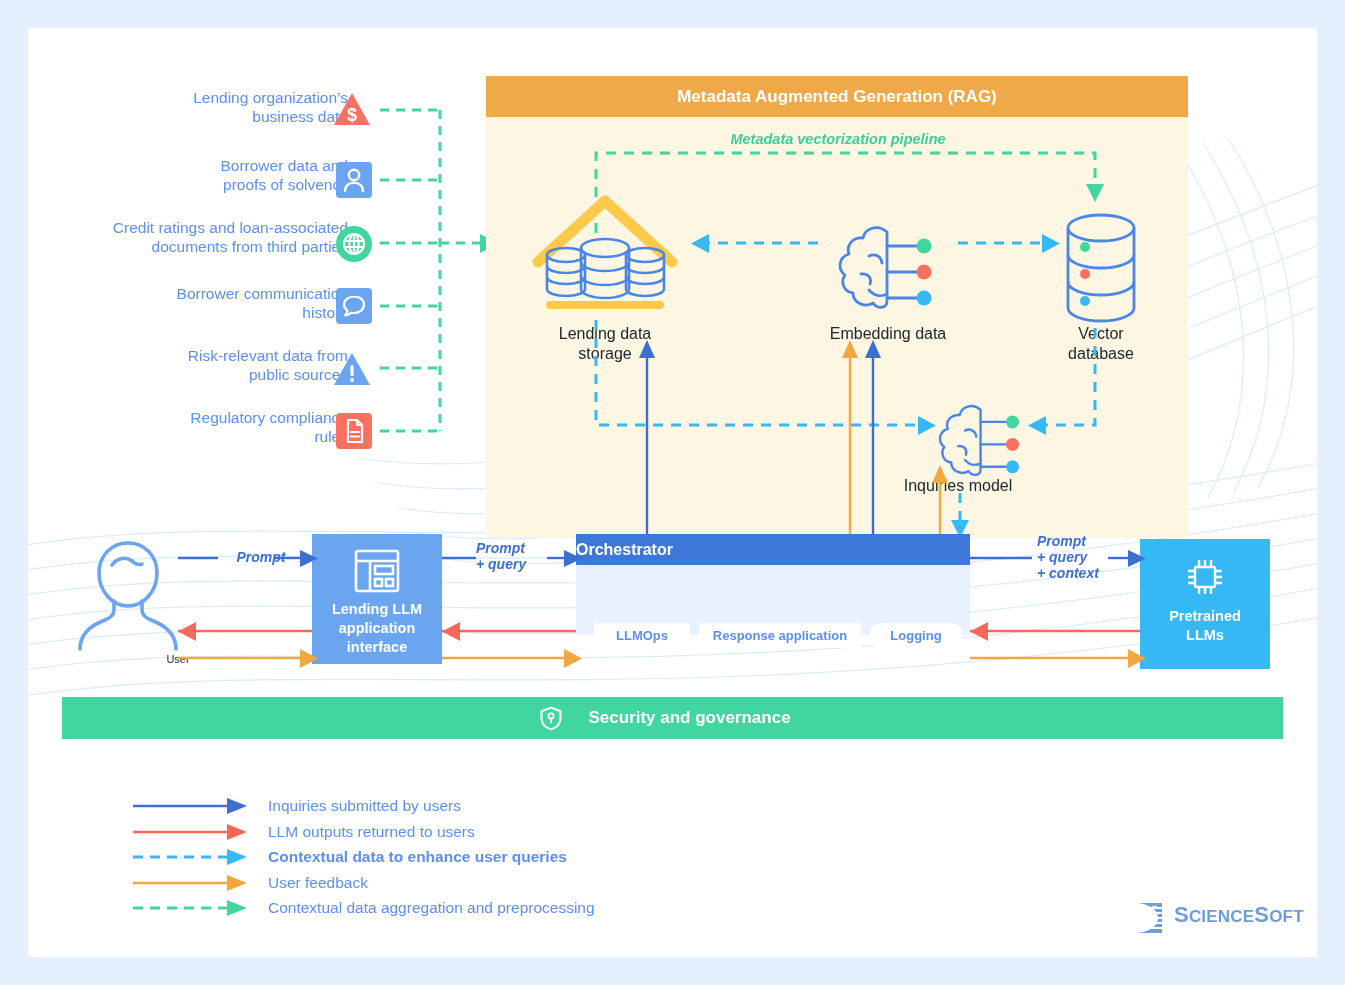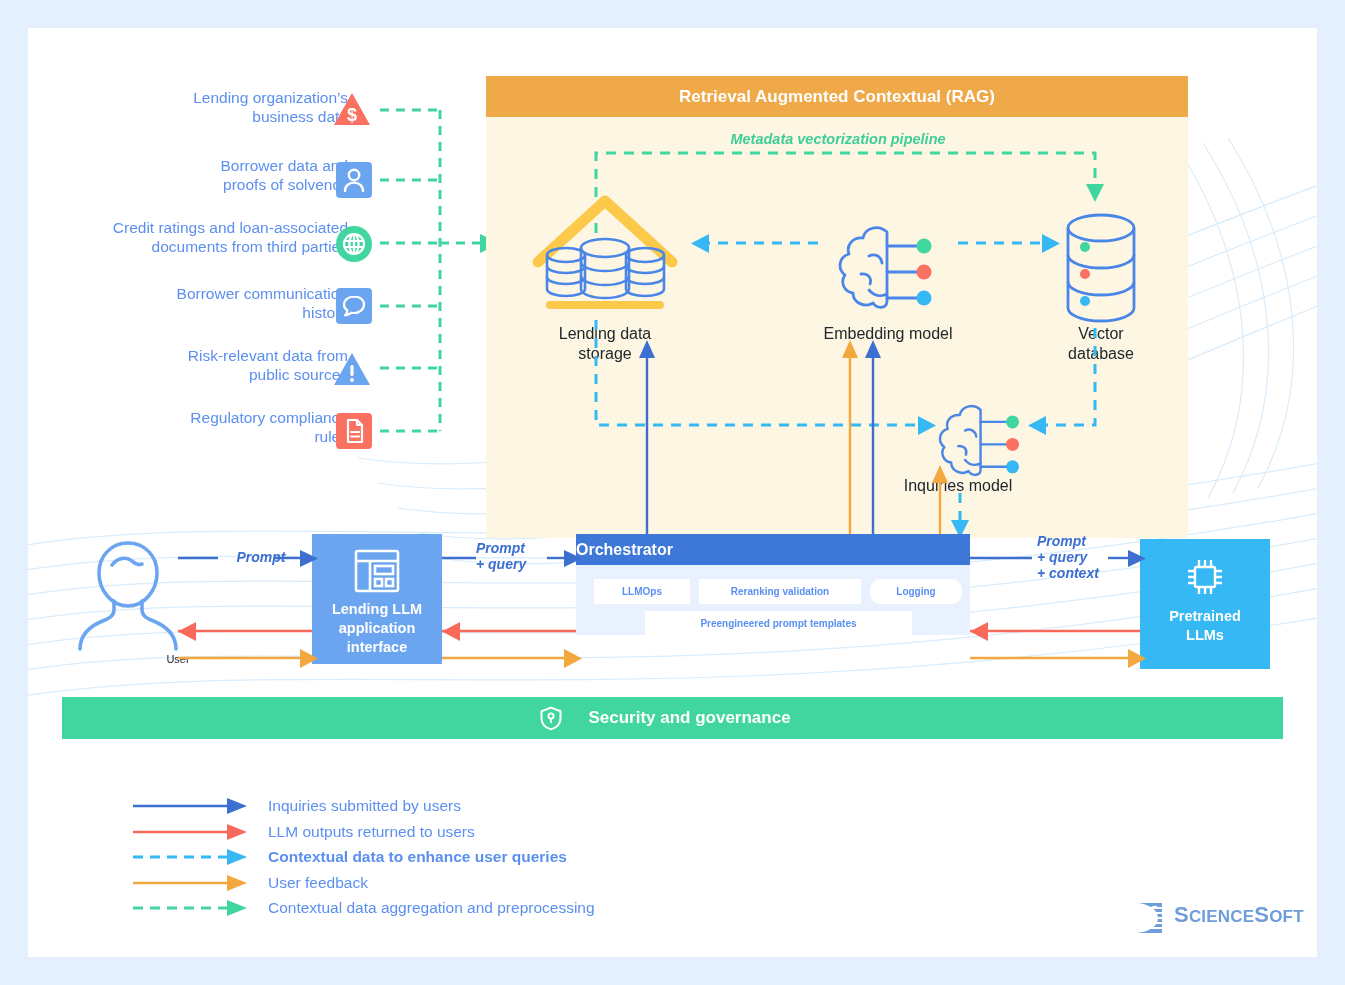--- a/index.html
+++ b/index.html
@@ -47,22 +47,22 @@
   }
   .cyan-box{
     position:absolute;background:#35b8f3;color:#fff;text-align:center;
     font-size:14.5px;font-weight:bold;line-height:19px;
   }
   .orch-wrap{position:absolute;left:548px;top:506px;width:394px;height:101px;background:#e8f1fd;}
   .orch-head{position:absolute;left:548px;top:506px;width:394px;height:31px;background:#3d78d8;}
   .orch-head span{display:block;text-align:left;line-height:31px;color:#fff;font-size:16px;font-weight:bold;}
   .chip{
     position:absolute;background:#ffffff;color:#5b8ff0;
-    font-size:10px;font-weight:bold;text-align:right;
-    display:flex;align-items:center;justify-content:center;
+    font-size:13px;font-weight:bold;text-align:right;
+    display:flex;align-items:center;justify-content:center;margin-top:44px;
   }
   .flow-lbl{
     position:absolute;color:#3d6fd0;font-size:14px;font-style:italic;
     font-weight:bold;line-height:16px;
   }
   .user-lbl{position:absolute;left:100px;top:625px;width:100px;text-align:center;color:#20282e;font-size:11px;}
 
   
   .sec-bar{position:absolute;left:34px;top:669px;width:1221px;height:42px;background:#41d6a0;}
   .sec-txt{position:absolute;left:34px;top:669px;width:1221px;height:29px;line-height:42px;
@@ -157,21 +157,21 @@
       <path d="M352 340 H 412"></path>
       <path d="M352 403 H 412"></path>
       <path d="M412 82 V 403"></path>
       <path d="M412 215 H 456"></path>
     </g>
     <path d="M452 206 L 472 215.5 L 452 225 Z" fill="#41d6a0"></path>
   </svg>
 
   <div class="rag-panel"></div>
   <div class="rag-head">
-    <span>Retrieval Augmented Contextual (RAG)</span>
+    <span>Metadata Augmented Generation (RAG)</span>
   </div>
   <div class="pipe-label">Metadata vectorization pipeline</div>
 
   <svg class="lyr" viewBox="0 0 1289 929">
     <g fill="none" stroke="#41d6a0" stroke-width="3" stroke-dasharray="10 8">
       <path d="M568 205 V 125 H 1067 V 158"></path>
     </g>
     <path d="M1058 156 L 1076 156 L 1067 174 Z" fill="#41d6a0"></path>
   </svg>
 
@@ -198,21 +198,21 @@
       <path d="M62 16 c-9-8-22-4-24 6 -11-1-17 8-14 16 -10 3-12 15-4 21 -5 7-1 17 8 18 0 10 12 15 20 10 4 6 14 6 14-2 V16 z"></path>
       <path d="M44 40 c6-3 12 0 13 7"></path>
       <path d="M36 58 c7-1 11 4 9 10"></path>
       <path d="M44 74 c5 6 12 7 18 4"></path>
       <path d="M62 30 H92 M62 56 H92 M62 82 H92"></path>
     </g>
     <circle cx="99" cy="30" r="7.5" fill="#41d6a0"></circle>
     <circle cx="99" cy="56" r="7.5" fill="#fa7161"></circle>
     <circle cx="99" cy="82" r="7.5" fill="#35b8f3"></circle>
   </svg>
-  <div class="node-cap" style="left:770px;top:296px;width:180px;white-space:pre-line;">Embedding model</div>
+  <div class="node-cap" style="left:770px;top:296px;width:180px;white-space:pre-line;">Embedding data</div>
 
   <svg class="abs" style="left:1028px;top:180px;width:90px;height:120px;" viewBox="0 0 90 120">
     <g fill="none" stroke="#4a86e8" stroke-width="2.8">
       <ellipse cx="45" cy="20" rx="33" ry="13"></ellipse>
       <path d="M12 20 V100 a33 13 0 0 0 66 0 V20"></path>
       <path d="M12 47 a33 13 0 0 0 66 0 M12 74 a33 13 0 0 0 66 0"></path>
     </g>
     <circle cx="29" cy="39" r="5" fill="#41d6a0"></circle>
     <circle cx="29" cy="66" r="5" fill="#fa7161"></circle>
     <circle cx="29" cy="93" r="5" fill="#35b8f3"></circle>
@@ -293,23 +293,22 @@
     <div style="position:absolute;left:0;top:66px;width:130px;white-space:pre-line;">Lending LLM
 application
 interface</div>
   </div>
 
   <div class="orch-wrap"></div>
   <div class="orch-head">
     <span>Orchestrator</span>
   </div>
   <div class="chip" style="left:566px;top:551px;width:96px;height:25px;">LLMOps</div>
-  <div class="chip" style="left:671px;top:551px;width:162px;height:25px;">Reranking validation</div>
+  <div class="chip" style="left:671px;top:551px;width:162px;height:25px;">Response application</div>
   <div class="chip" style="left:842px;top:551px;width:92px;height:25px;border-radius:10px;">Logging</div>
-  <div class="chip" style="left:617px;top:583px;width:267px;height:25px;">Preengineered prompt templates</div>
 
   <div class="cyan-box" style="left:1112px;top:511px;width:130px;height:130px;">
     <svg style="position:absolute;left:43px;top:16px;width:44px;height:44px;" viewBox="0 0 44 44">
       <g fill="none" stroke="#ffffff" stroke-width="2.4">
         <rect x="12" y="12" width="20" height="20" rx="1.5"></rect>
         <path d="M16 12 V5 M22 12 V5 M28 12 V5 M16 32 V39 M22 32 V39 M28 32 V39"></path>
         <path d="M12 16 H5 M12 22 H5 M12 28 H5 M32 16 H39 M32 22 H39 M32 28 H39"></path>
       </g>
     </svg>
     <div style="position:absolute;left:0;top:68px;width:130px;white-space:pre-line;">Pretrained

